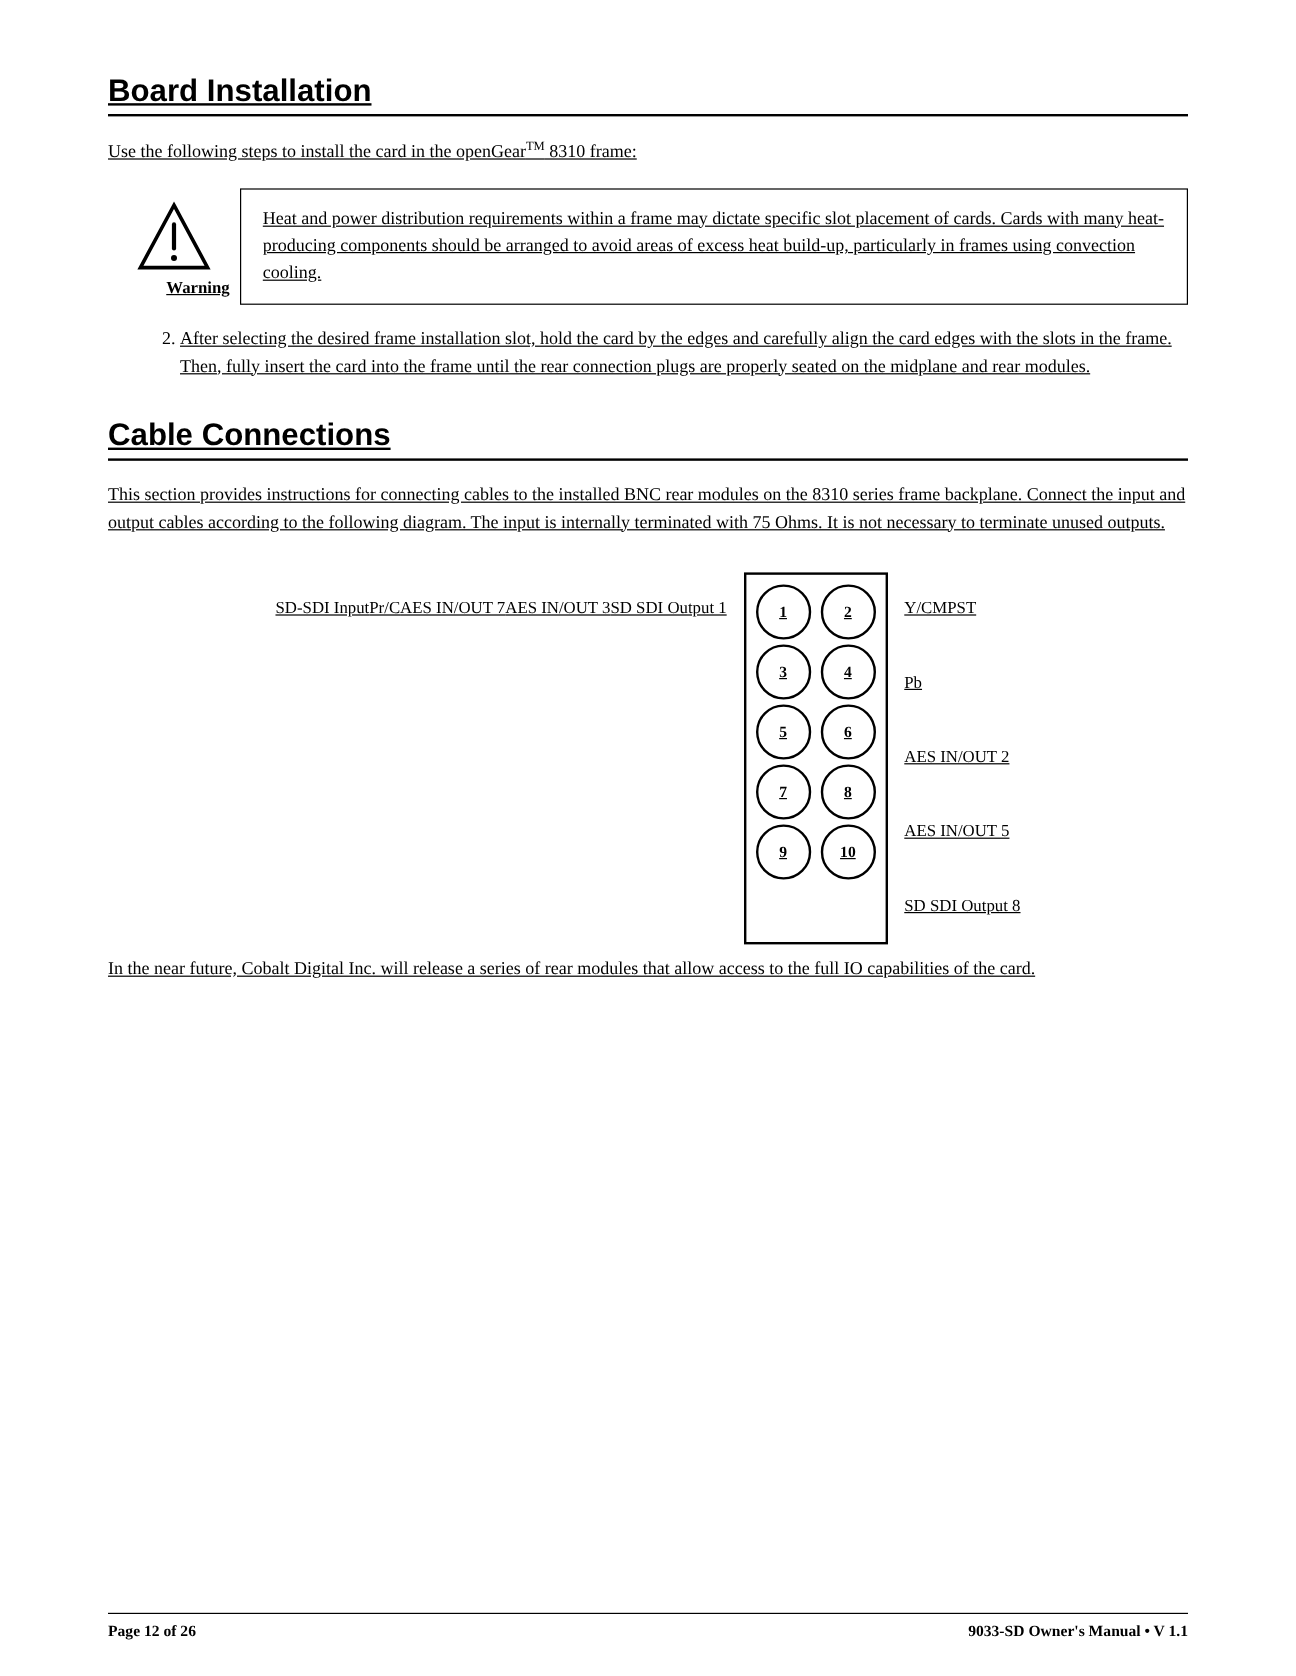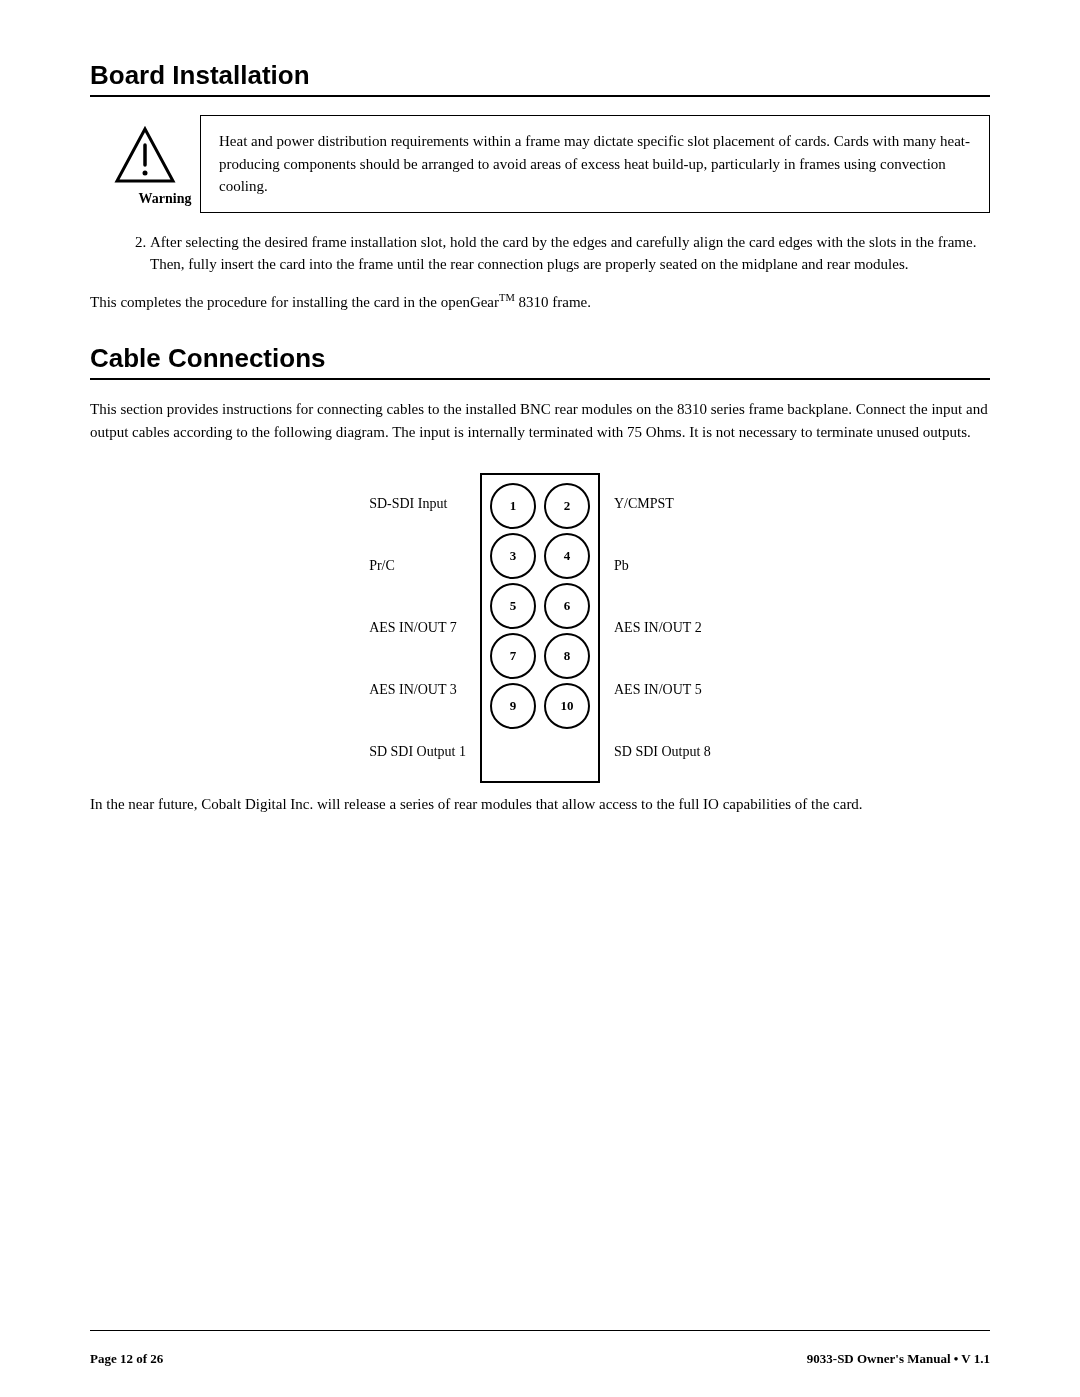--- a/index.html
+++ b/index.html
@@ -12,20 +12,21 @@
       width: 1080px;
       min-height: 1397px;
       position: relative;
     }
 
     .page {
       width: 1080px;
       min-height: 1397px;
       padding: 60px 90px 80px 90px;
       position: relative;
+      text-decoration: underline;
     }
 
     
     .section-title {
       font-size: 26px;
       font-weight: bold;
       font-family: Arial, Helvetica, sans-serif;
       border-bottom: 2px solid #000;
       padding-bottom: 4px;
       margin-bottom: 18px;
@@ -97,21 +98,21 @@
     .diagram-wrapper {
       display: flex;
       align-items: stretch;
       justify-content: center;
       margin: 30px 0 10px 0;
       gap: 0;
     }
 
     .left-labels {
       display: flex;
-      flex-direction: column;
+      flex-direction: row;
       justify-content: space-around;
       text-align: right;
       padding-right: 14px;
       font-size: 14px;
       gap: 0;
     }
 
     .right-labels {
       display: flex;
       flex-direction: column;
@@ -165,35 +166,38 @@
 
     
     .footer {
       position: absolute;
       bottom: 30px;
       left: 90px;
       right: 90px;
       border-top: 1.5px solid #000;
       display: flex;
       justify-content: space-between;
-      padding-top: 20px;
+      padding-top: 6px;
       font-size: 13px;
     }
 
     .footer-left { font-weight: bold; }
     .footer-right { font-weight: bold; }
   </style>
 </head>
 <body>
 
 <div class="page">
 
   <div class="section">
     <div class="section-title">Board Installation</div>
 
+    <p class="para">
+      <span>Use the following steps to install the card in the openGear</span><sup>TM</sup><span> 8310 frame:</span>
+    </p>
 
 
     <div class="warning-area">
       <div class="warning-icon-col">
         <svg class="warning-triangle" viewBox="0 0 64 60" xmlns="http://www.w3.org/2000/svg">
           <polygon points="32,4 60,56 4,56" fill="none" stroke="#000" stroke-width="3"></polygon>
           <line x1="32" y1="20" x2="32" y2="40" stroke="#000" stroke-width="3.5" stroke-linecap="round"></line>
           <circle cx="32" cy="48" r="2.5" fill="#000"></circle>
         </svg>
         <span class="warning-label">Warning</span>
@@ -202,23 +206,20 @@
         <span>Heat and power distribution requirements within a frame may dictate specific slot placement of cards.  Cards with many heat-producing components should be arranged to avoid areas of excess heat build-up, particularly in frames using convection cooling.</span>
       </div>
     </div>
 
     <ol class="step-list" start="2">
       <li>
         <span>After selecting the desired frame installation slot, hold the card by the edges and carefully align the card edges with the slots in the frame.  Then, fully insert the card into the frame until the rear connection plugs are properly seated on the midplane and rear modules.</span>
       </li>
     </ol>
 
-    <p class="para">
-      <span>This completes the procedure for installing the card in the openGear</span><sup>TM</sup><span> 8310 frame.</span>
-    </p>
   </div>
 
   <div class="section">
     <div class="section-title">Cable Connections</div>
 
     <p class="para">This section provides instructions for connecting cables to the installed BNC rear modules on the 8310 series frame backplane. Connect the input and output cables according to the following diagram. The input is internally terminated with 75 Ohms.  It is not necessary to terminate unused outputs.</p>
 
     <div class="diagram-wrapper">
       <div class="left-labels">
         <div class="label-row">SD-SDI Input</div>

